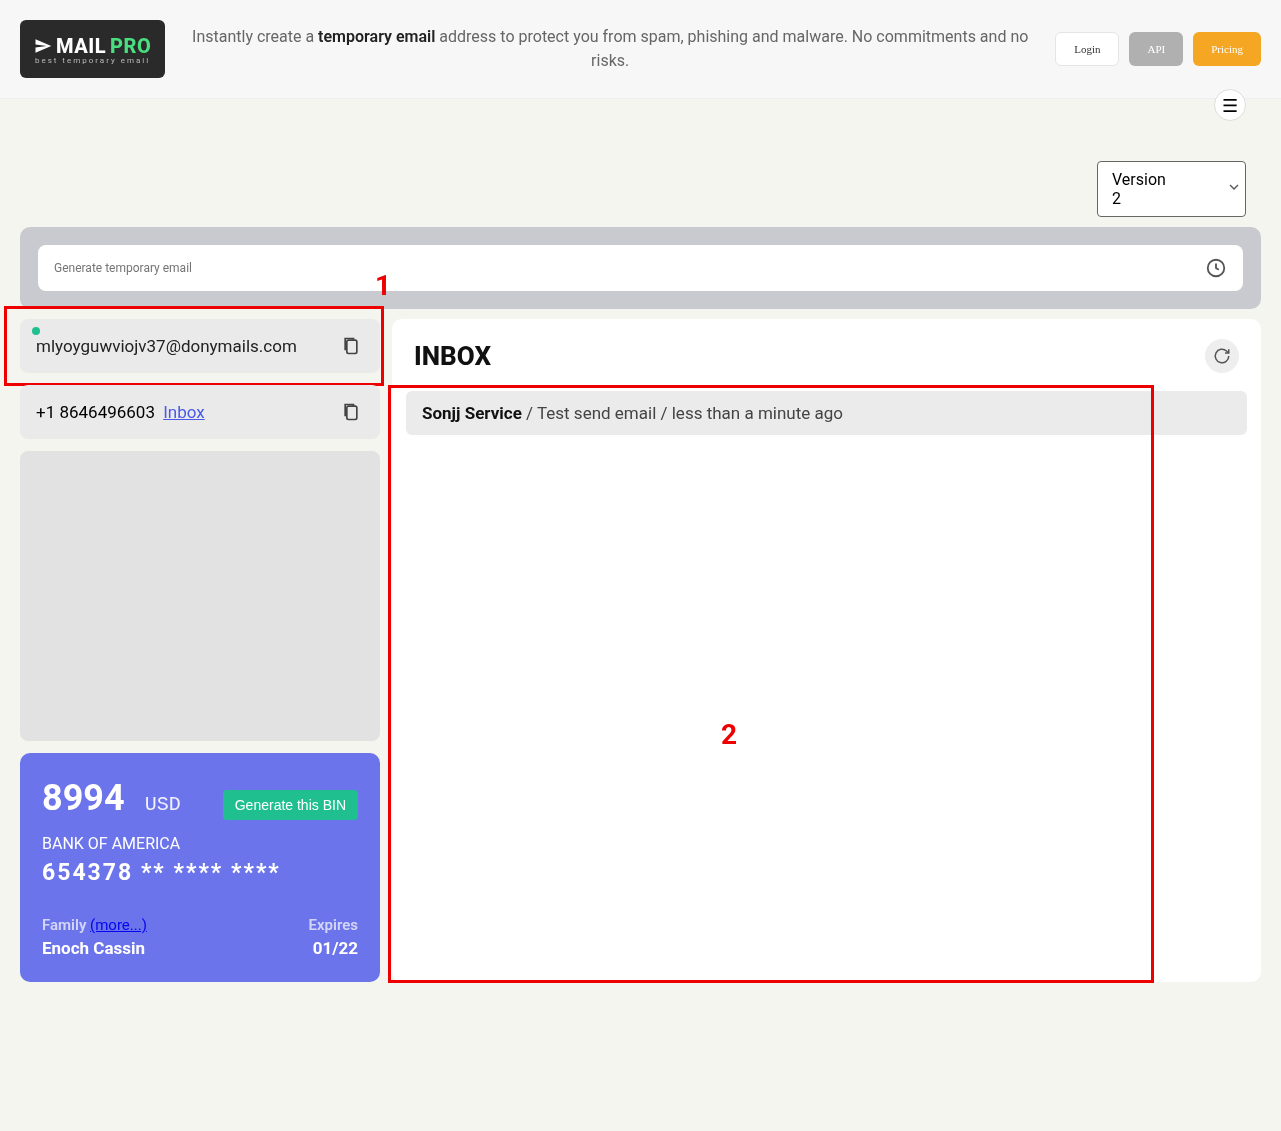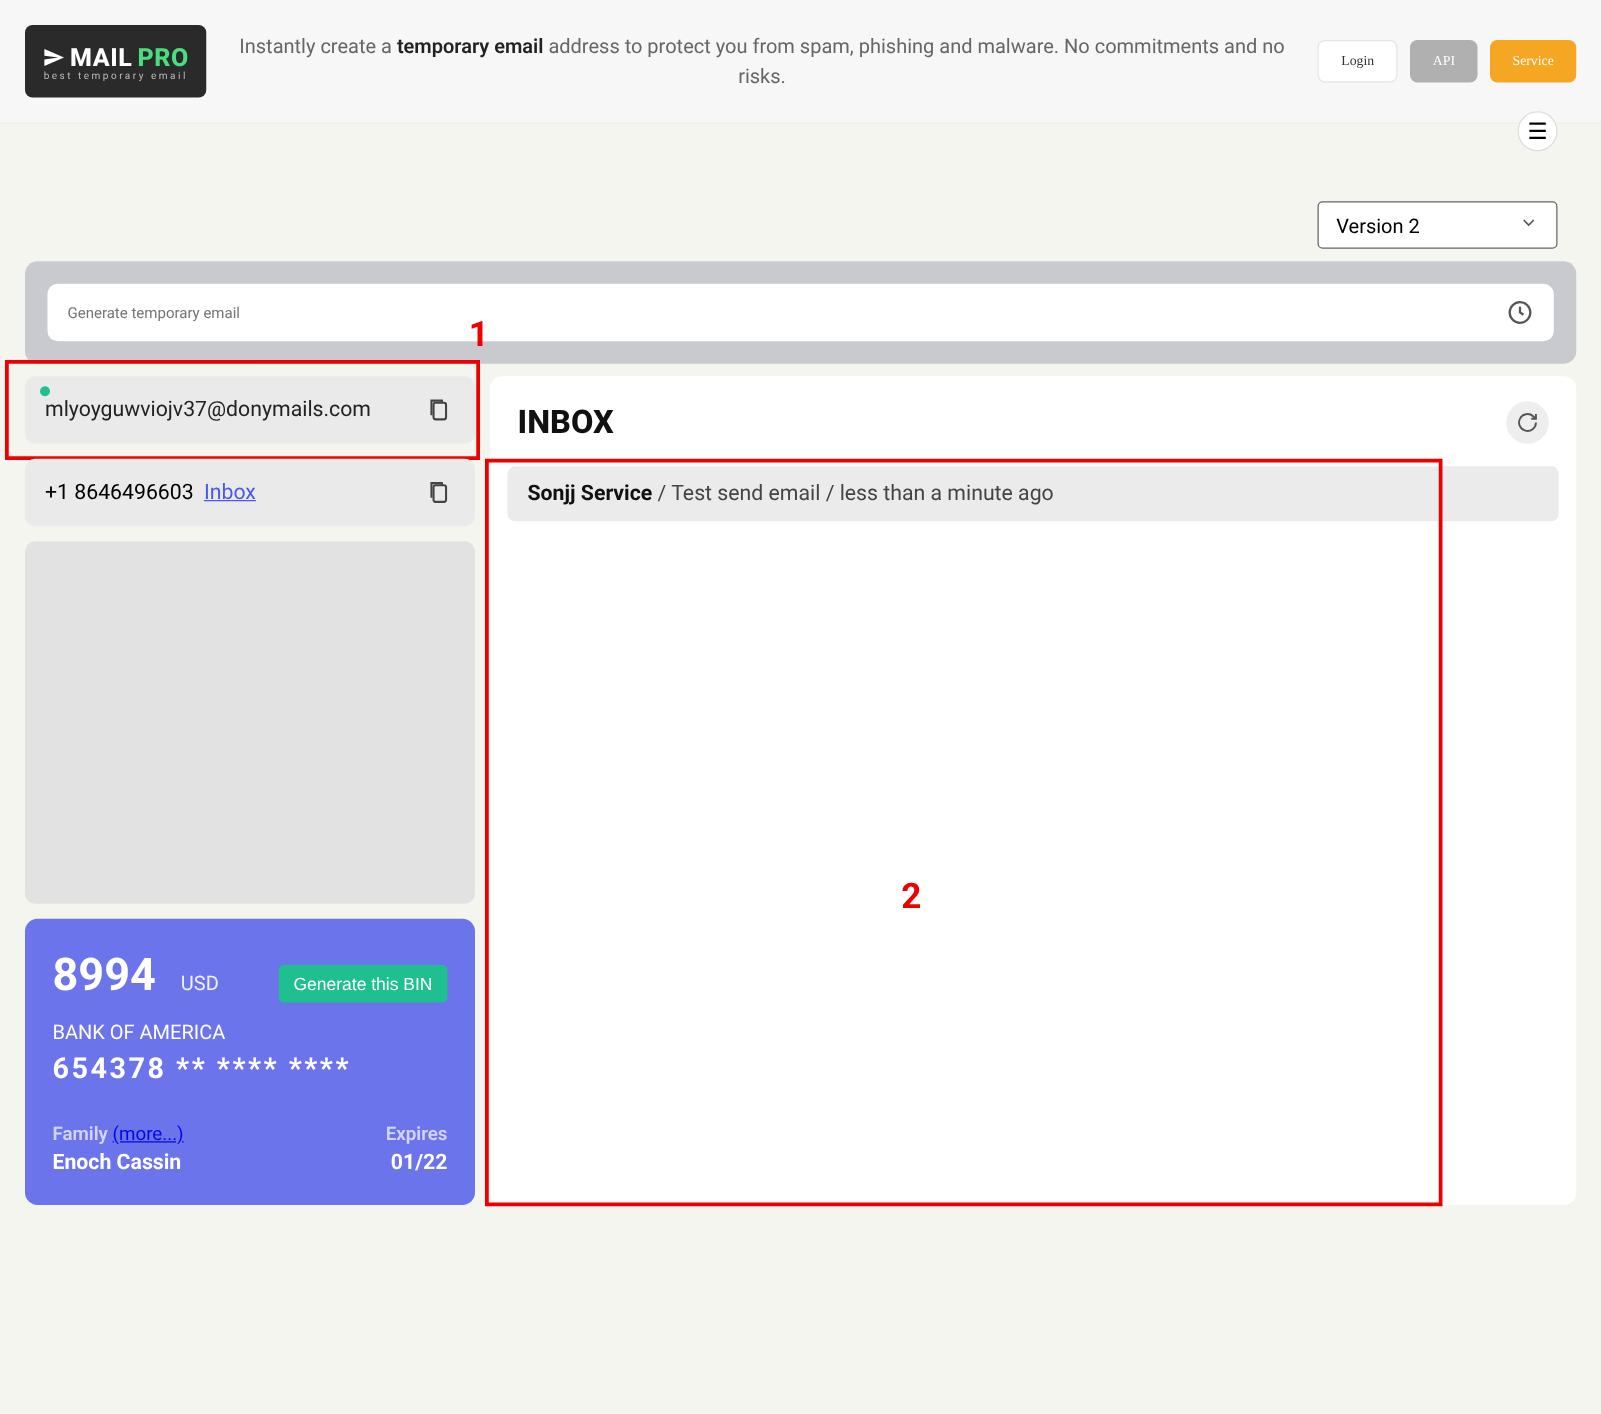--- a/index.html
+++ b/index.html
@@ -74,21 +74,21 @@
     .hamburger-wrap { display: flex; justify-content: flex-end; padding-right: 35px; margin-top: -10px; }
     .hamburger {
       width: 32px; height: 32px; border-radius: 50%; background: #fff;
       border: 1px solid #ddd; display: flex; align-items: center; justify-content: center;
       cursor: pointer; font-size: 18px;
     }
     .version-wrap { display: flex; justify-content: flex-end; padding: 40px 35px 10px; }
     .version-select {
       padding: 8px 14px; border: 1px solid #666; border-radius: 4px;
       background: #fff; display: flex; align-items: center; gap: 60px;
-      font-size: 16px; cursor: pointer; width: 192px; justify-content: space-between;
+      font-size: 16px; cursor: pointer; width: 149px; justify-content: space-between;
     }
     .create-panel {
       margin: 0 20px 10px; background: #c8cad0; border-radius: 10px;
       padding: 18px; position: relative;
     }
     .create-header {
       display: flex; justify-content: space-between; align-items: center; margin-bottom: 14px;
     }
     .create-title { font-weight: 700; font-size: 19px; color: #1a1a1a; letter-spacing: 0.3px; }
     .random-btn {
@@ -122,21 +122,21 @@
     }
     .phone-box .link { color: #4a5ae8; text-decoration: underline; margin-left: 4px; }
     .ad-space { background: #e2e2e2; border-radius: 8px; height: 290px; }
     .bin-card {
       background: #6b74ea; border-radius: 10px; padding: 24px 22px;
       color: #fff; position: relative;
     }
     .bin-top { display: flex; align-items: baseline; justify-content: space-between; }
     .bin-num-wrap { display: flex; align-items: baseline; gap: 20px; }
     .bin-big { font-size: 36px; font-weight: 700; }
-    .bin-usd { font-size: 16px; opacity: 0.9; }
+    .bin-usd { font-size: 20px; opacity: 0.9; font-family: Liberation Mono, monospace; }
     .bin-gen {
       background: #1fbf8f; color: #fff; padding: 7px 12px; border-radius: 4px;
       font-size: 14px; border: none; cursor: pointer;
     }
     .bin-bank { font-size: 16px; margin-top: 14px; }
     .bin-cc { font-size: 23px; font-weight: 700; margin-top: 6px; letter-spacing: 2px; }
     .bin-row2 { display: flex; justify-content: space-between; margin-top: 30px; font-size: 15px; }
     .bin-col .lbl { opacity: 0.7; font-weight: 600; }
     .bin-col .more { text-decoration: underline; opacity: 0.95; }
     .bin-col .val { font-weight: 700; font-size: 17px; margin-top: 4px; }
@@ -186,21 +186,21 @@
         <span class="pro">PRO</span>
     </div>
     <div class="logo-sub">best temporary email</div>
   </div>
   <div class="tagline">
     <span>Instantly create a </span><b>temporary email</b><span> address to protect you from spam, phishing and malware. No commitments and no risks.</span>
   </div>
   <div class="ctrls">
     <button class="btn btn-login">Login</button>
     <button class="btn btn-api">API</button>
-    <button class="btn btn-pricing">Service</button>
+    <button class="btn btn-pricing">Pricing</button>
   </div>
 </div>
 
 <div class="hamburger-wrap">
   <div class="hamburger">☰</div>
 </div>
 
 <div class="version-wrap">
   <div class="version-select">
     <span>Version 2</span>

